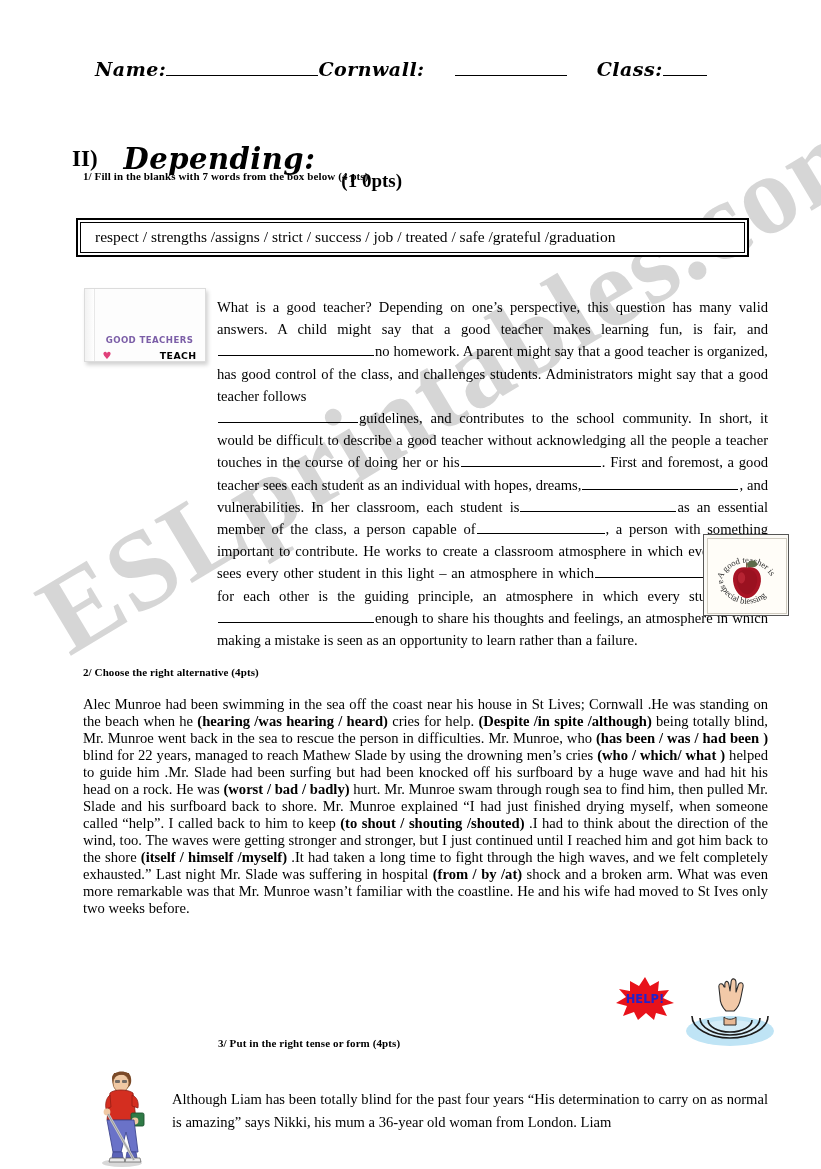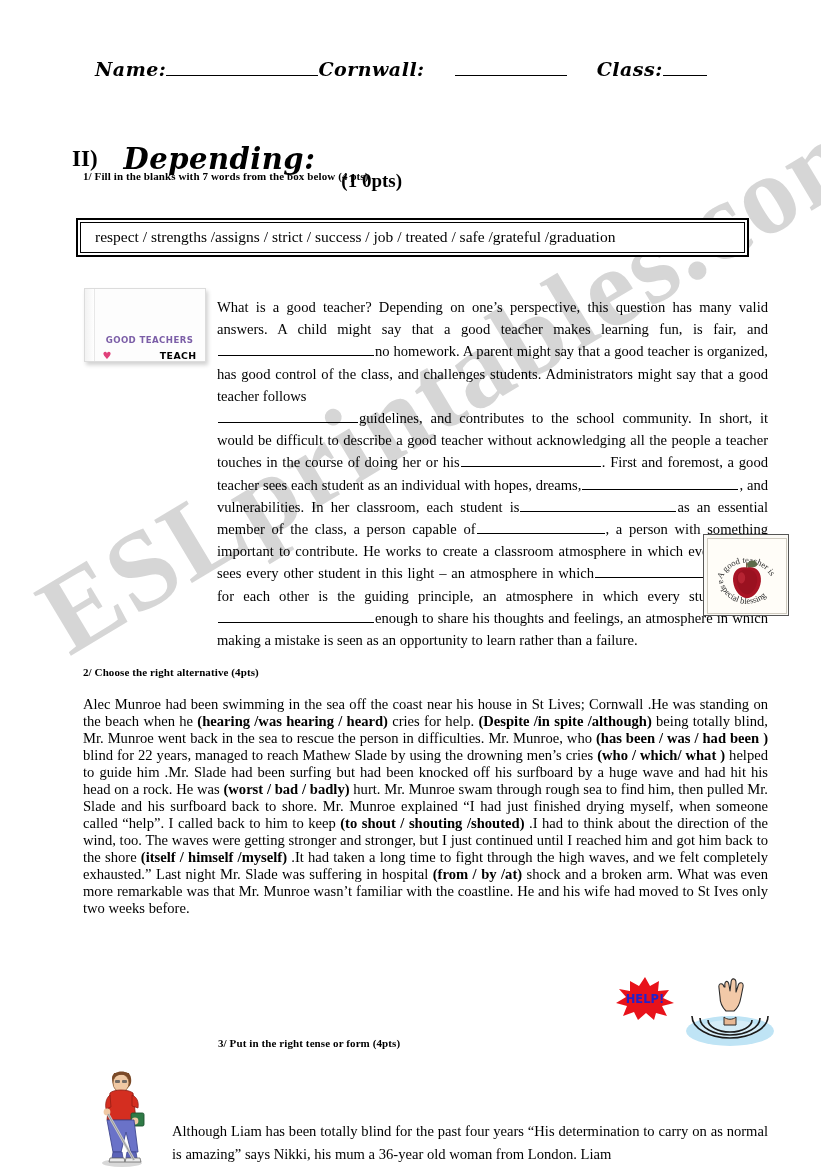--- a/index.html
+++ b/index.html
@@ -230,21 +230,20 @@
 
   
   .p3 {
     position: absolute;
     left: 172px;
     top: 1088px;
     width: 596px;
     font-size: 14.6px;
     line-height: 22.6px;
     text-align: justify;
-    margin-top: 32px;
   }
 
   .blind-img {
     position: absolute;
     left: 86px;
     top: 1066px;
     width: 72px;
     height: 103px;
   }
 </style>

